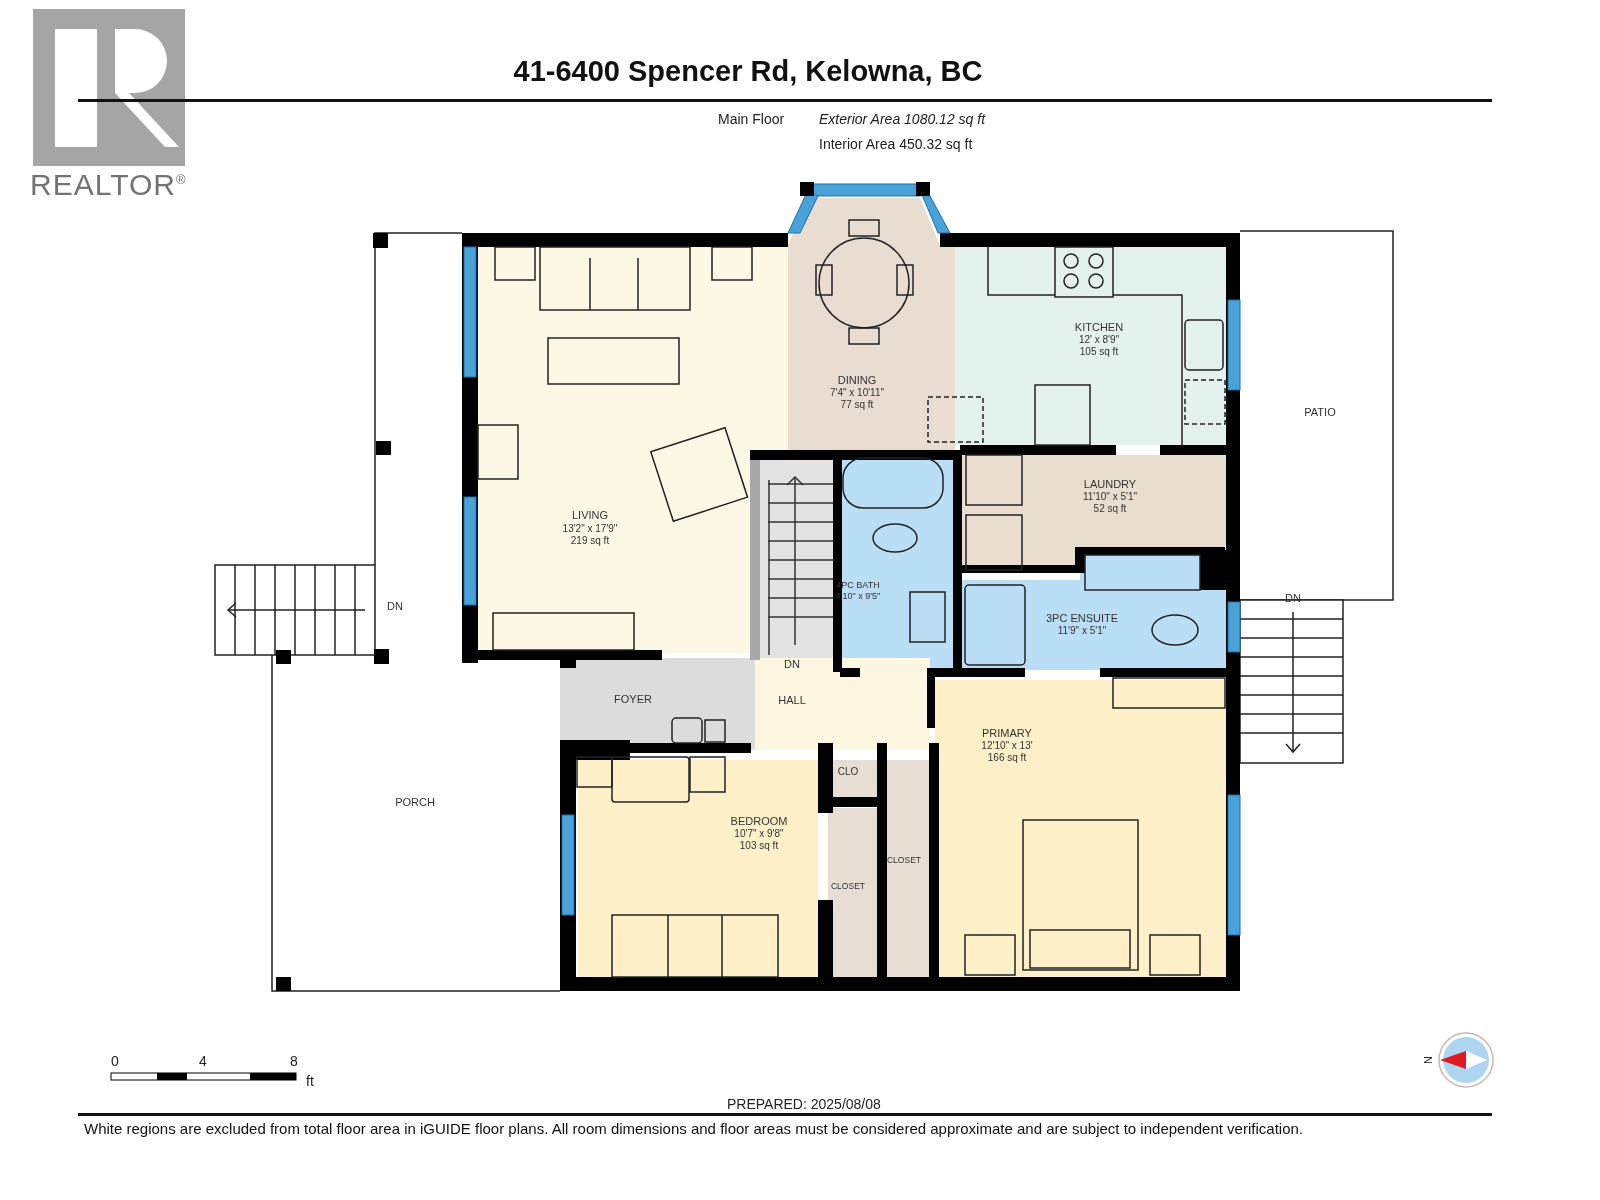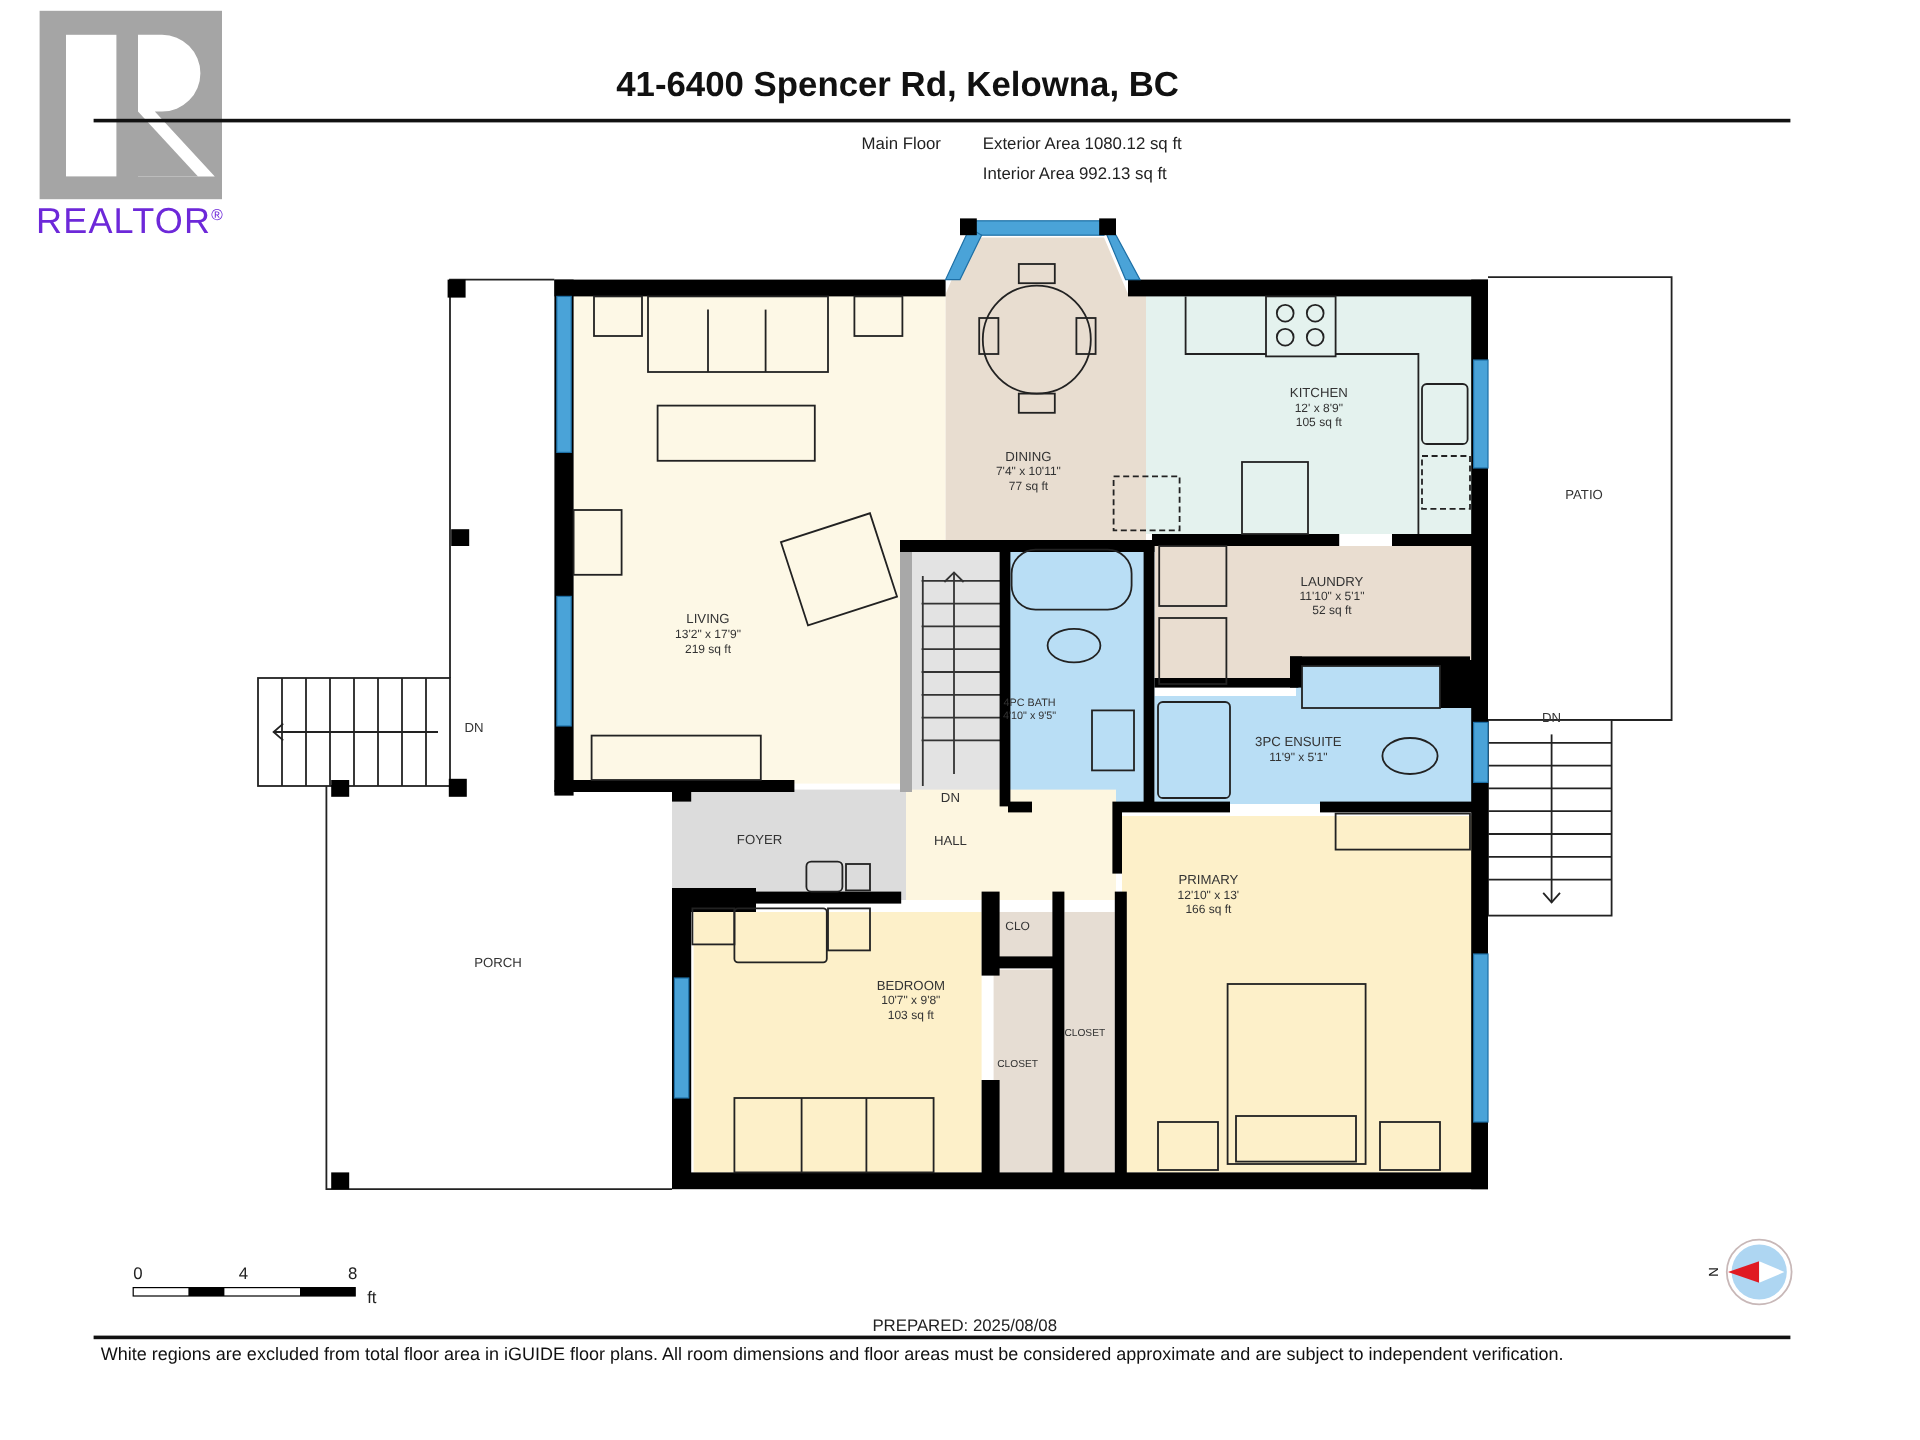--- a/index.html
+++ b/index.html
@@ -1,20 +1,20 @@
 <!DOCTYPE html>
 <html><head>
   <meta charset="utf-8">
   <style>
     html, body { margin: 0; padding: 0; background: #ffffff; }
     body { width: 1600px; height: 1200px; position: relative; overflow: hidden;
            font-family: "Liberation Sans", sans-serif; color: #222; }
     .abs { position: absolute; }
     .logo-box { left: 33px; top: 9px; width: 152px; height: 157px; background: #a5a5a5; }
-    .logo-text { left: 30px; top: 168px; font-size: 30px; color: #6d28d9; letter-spacing: 1px; }
+    .logo-text { left: 30px; top: 168px; font-size: 30px; color: #737373; letter-spacing: 1px; }
     .logo-text sup { font-size: 13px; }
     .title { left: 0; width: 1476px; top: 55px; text-align: center; font-size: 29px; font-weight: bold; color: #111; padding-left: 20px; box-sizing: border-box; }
     .rule-top { left: 78px; top: 99px; width: 1414px; height: 3px; background: #111; }
     .rule-bottom { left: 78px; top: 1113px; width: 1414px; height: 3px; background: #111; }
     .floor-label { left: 718px; top: 111px; font-size: 14px; font-weight: normal; }
     .area-line { left: 819px; font-size: 14px; }
     .plan { left: 0; top: 0; width: 1600px; height: 1200px; }
     .rl { font-family: "Liberation Sans", sans-serif; fill: #333; text-anchor: middle; }
     .scale-label { font-size: 14px; }
     .prepared { left: 727px; top: 1096px; font-size: 14px; color: #222; }
@@ -29,22 +29,22 @@
     <path d="M82 20 h20 a32 32 0 0 1 0 64 h-6 l50 54 h-64 z" fill="#fff"></path>
     <path d="M82 84 l0 54 h50 z" fill="#a5a5a5"></path>
   </svg>
 </div>
 <div class="abs logo-text"><span>REALTOR</span><sup>®</sup></div>
 
 <div class="abs title">41-6400 Spencer Rd, Kelowna, BC</div>
 <div class="abs rule-top"></div>
 
 <div class="abs floor-label">Main Floor</div>
-<div class="abs area-line" style="top:111px;">Exterior Area 1080.12 sq ft</div>
-<div class="abs area-line" style="top:136px;">Interior Area 992.13 sq ft</div>
+<div class="abs area-line" style="top:111px;font-style:italic;">Exterior Area 1080.12 sq ft</div>
+<div class="abs area-line" style="top:136px;">Interior Area 450.32 sq ft</div>
 
 <svg class="abs plan" viewBox="0 0 1600 1200">
 
   <g stroke="#222" stroke-width="1.5" fill="#fff">
     <polyline points="462,233 375,233 375,565" fill="none"></polyline>
     <polyline points="272,655 272,991 560,991" fill="none"></polyline>
     <rect x="215" y="565" width="160" height="90"></rect>
     <line x1="235" y1="565" x2="235" y2="655"></line>
       <line x1="255" y1="565" x2="255" y2="655"></line>
     <line x1="275" y1="565" x2="275" y2="655"></line>

